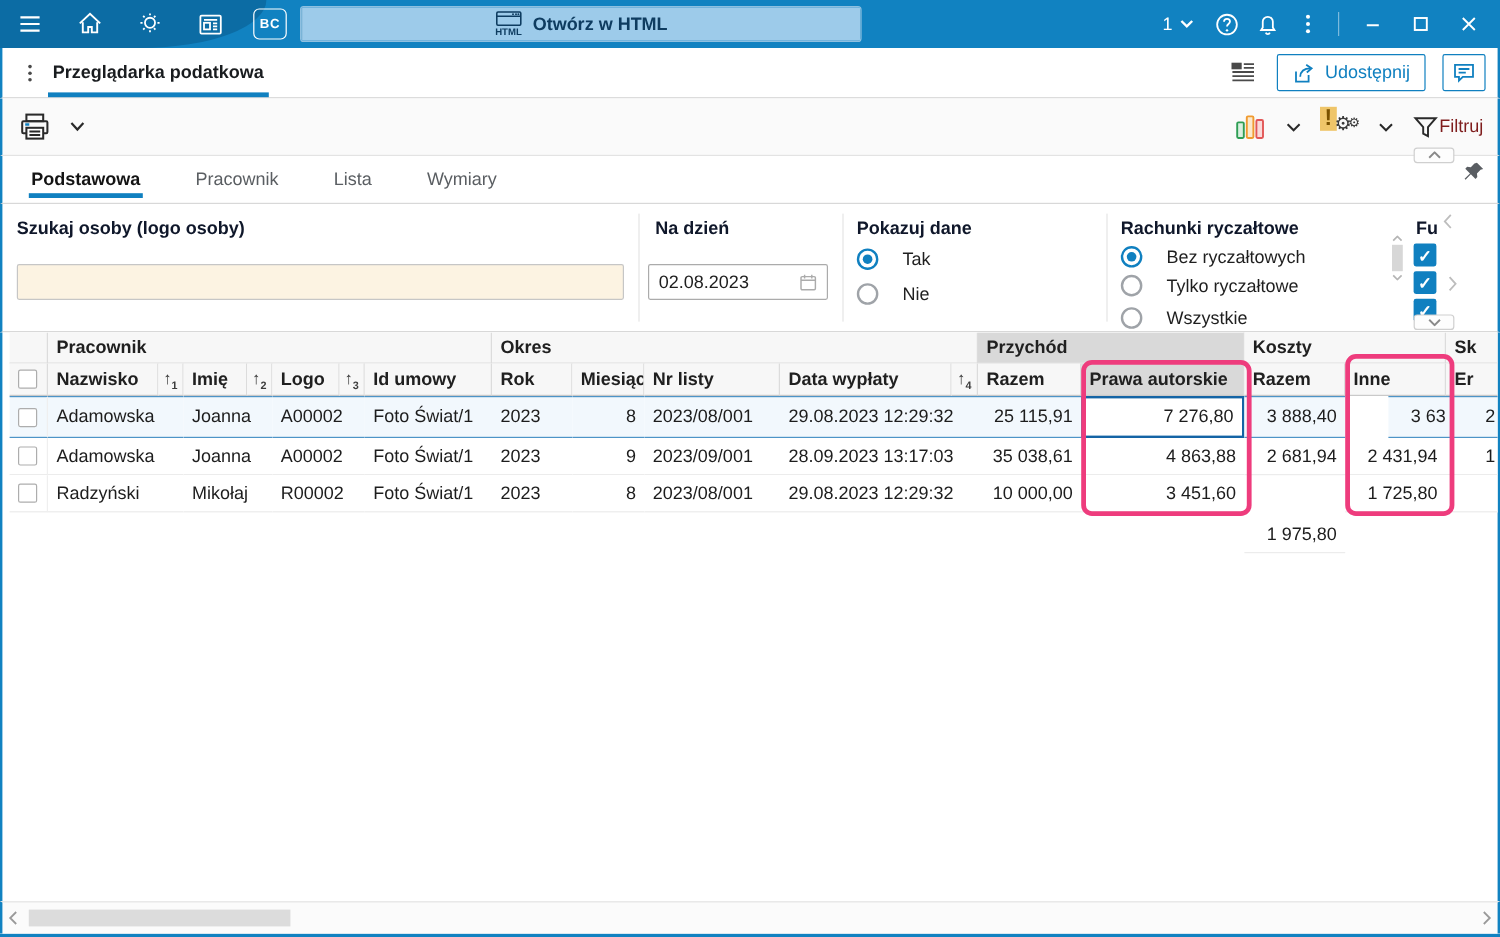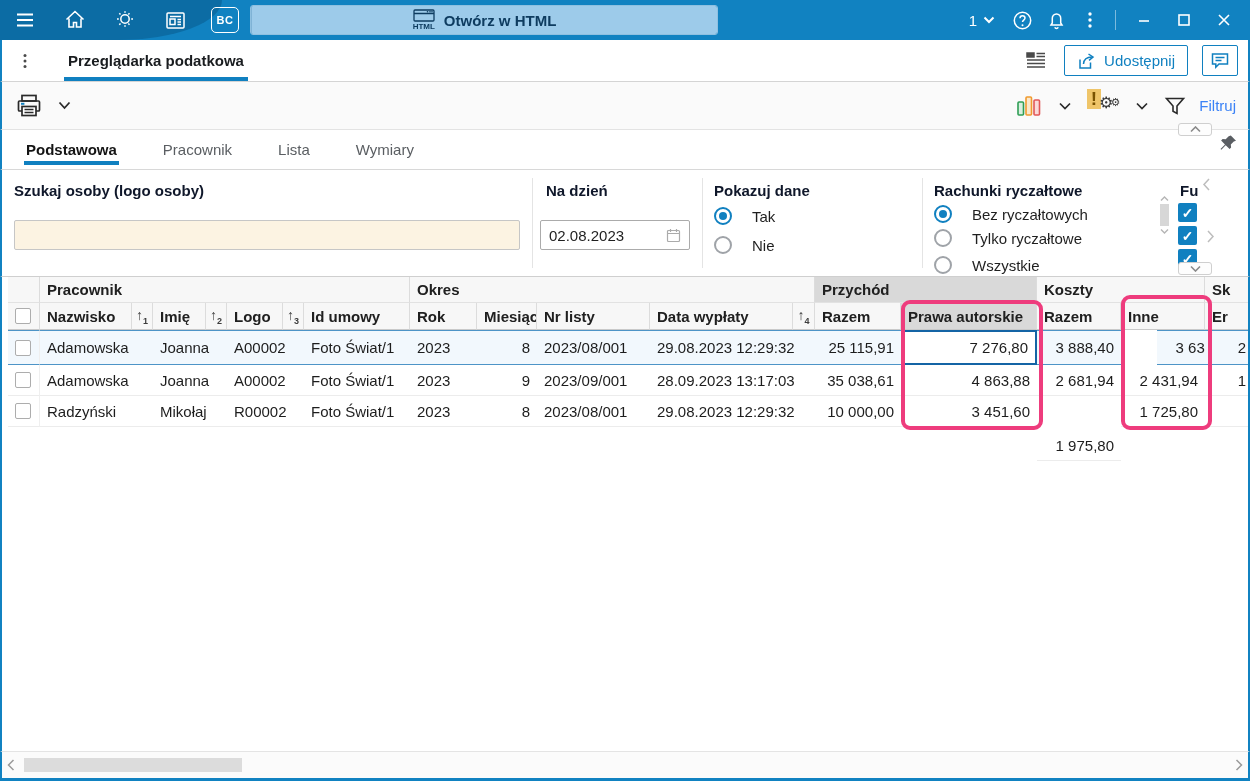--- a/index.html
+++ b/index.html
@@ -26,35 +26,35 @@
   .html-ic .html-txt { font-size:8px; font-weight:bold; color:#0E3C60; margin-top:1px; }
   .tb-right { position:absolute; right:0; top:0; height:40px; display:flex; align-items:center; padding-right:6px; }
   .tb-count { display:flex; align-items:center; gap:6px; padding:0 10px; cursor:pointer; }
   .tb-divider { width:1px; height:20px; background:rgba(255,255,255,.45); margin:0 8px; }
   .win-btn { width:40px; height:34px; display:flex; align-items:center; justify-content:center; cursor:pointer; }
 
   
   .doc-tabbar { position:relative; height:42px; flex:0 0 42px; background:#fff; border-bottom:1px solid #D4D4D4;
     display:flex; align-items:center; border-left:2px solid #1182C1; border-right:2px solid #1182C1; }
   .kebab-dark { width:30px; height:30px; margin-left:8px; display:flex; align-items:center; justify-content:center; cursor:pointer; }
-  .doc-tab { position:relative; height:100%; display:flex; align-items:center; margin-left:24px; padding:13px 4px; cursor:pointer; }
+  .doc-tab { position:relative; height:100%; display:flex; align-items:center; padding:13px 4px; cursor:pointer; }
   .doc-tab .lbl { font-weight:bold; color:#191C1F; }
   .doc-tab::after { content:""; position:absolute; left:0; right:0; bottom:0; height:4px; background:#1080C0; }
   .doc-tabbar .right { margin-left:auto; display:flex; align-items:center; gap:14px; padding-right:10px; }
   .btn-outline { display:flex; align-items:center; gap:8px; border:1px solid #1080C0; color:#1080C0; background:#fff;
     height:31px; padding:0 12px; border-radius:2px; font:inherit; cursor:pointer; }
   .btn-square { width:36px; height:31px; padding:0; justify-content:center; }
 
   
   .action-toolbar { position:relative; height:48px; flex:0 0 48px; background:#FAFAFA; border-bottom:1px solid #E3E3E3;
     display:flex; align-items:center; border-left:2px solid #1182C1; border-right:2px solid #1182C1; }
   .at-left { display:flex; align-items:center; gap:6px; padding-left:12px; }
   .at-right { margin-left:auto; display:flex; align-items:center; gap:8px; padding-right:12px; }
   .icon-btn { display:flex; align-items:center; justify-content:center; min-width:28px; height:34px; cursor:pointer; }
-  .filtruj { display:flex; align-items:center; gap:13px; cursor:pointer; color:#3b82f6; }
+  .filtruj { display:flex; align-items:center; gap:0; cursor:pointer; color:#7f1d1d; }
   .warn-gear { position:relative; display:flex; align-items:flex-start; cursor:pointer; }
   .warn-bang { color:#E09A28; background:#F0C36B33; font-weight:900; font-size:19px; line-height:20px; padding:0 4px; background:#EFC569; color:#7a5200;
     background:#EFC569; }
   .gear-glyph { font-family:"DejaVu Sans", sans-serif; color:#3A3A3A; font-size:16px; line-height:16px; margin-left:-2px; margin-top:6px; }
   .gear-glyph .g2 { font-size:11px; vertical-align:top; margin-left:-3px; }
   .collapse-grip { position:absolute; width:34px; height:13px; background:#FDFDFD; border:1px solid #CFCFCF; border-radius:3px;
     display:flex; align-items:center; justify-content:center; cursor:pointer; z-index:5; }
   .grip-top { right:36px; bottom:-7px; }
 
   

